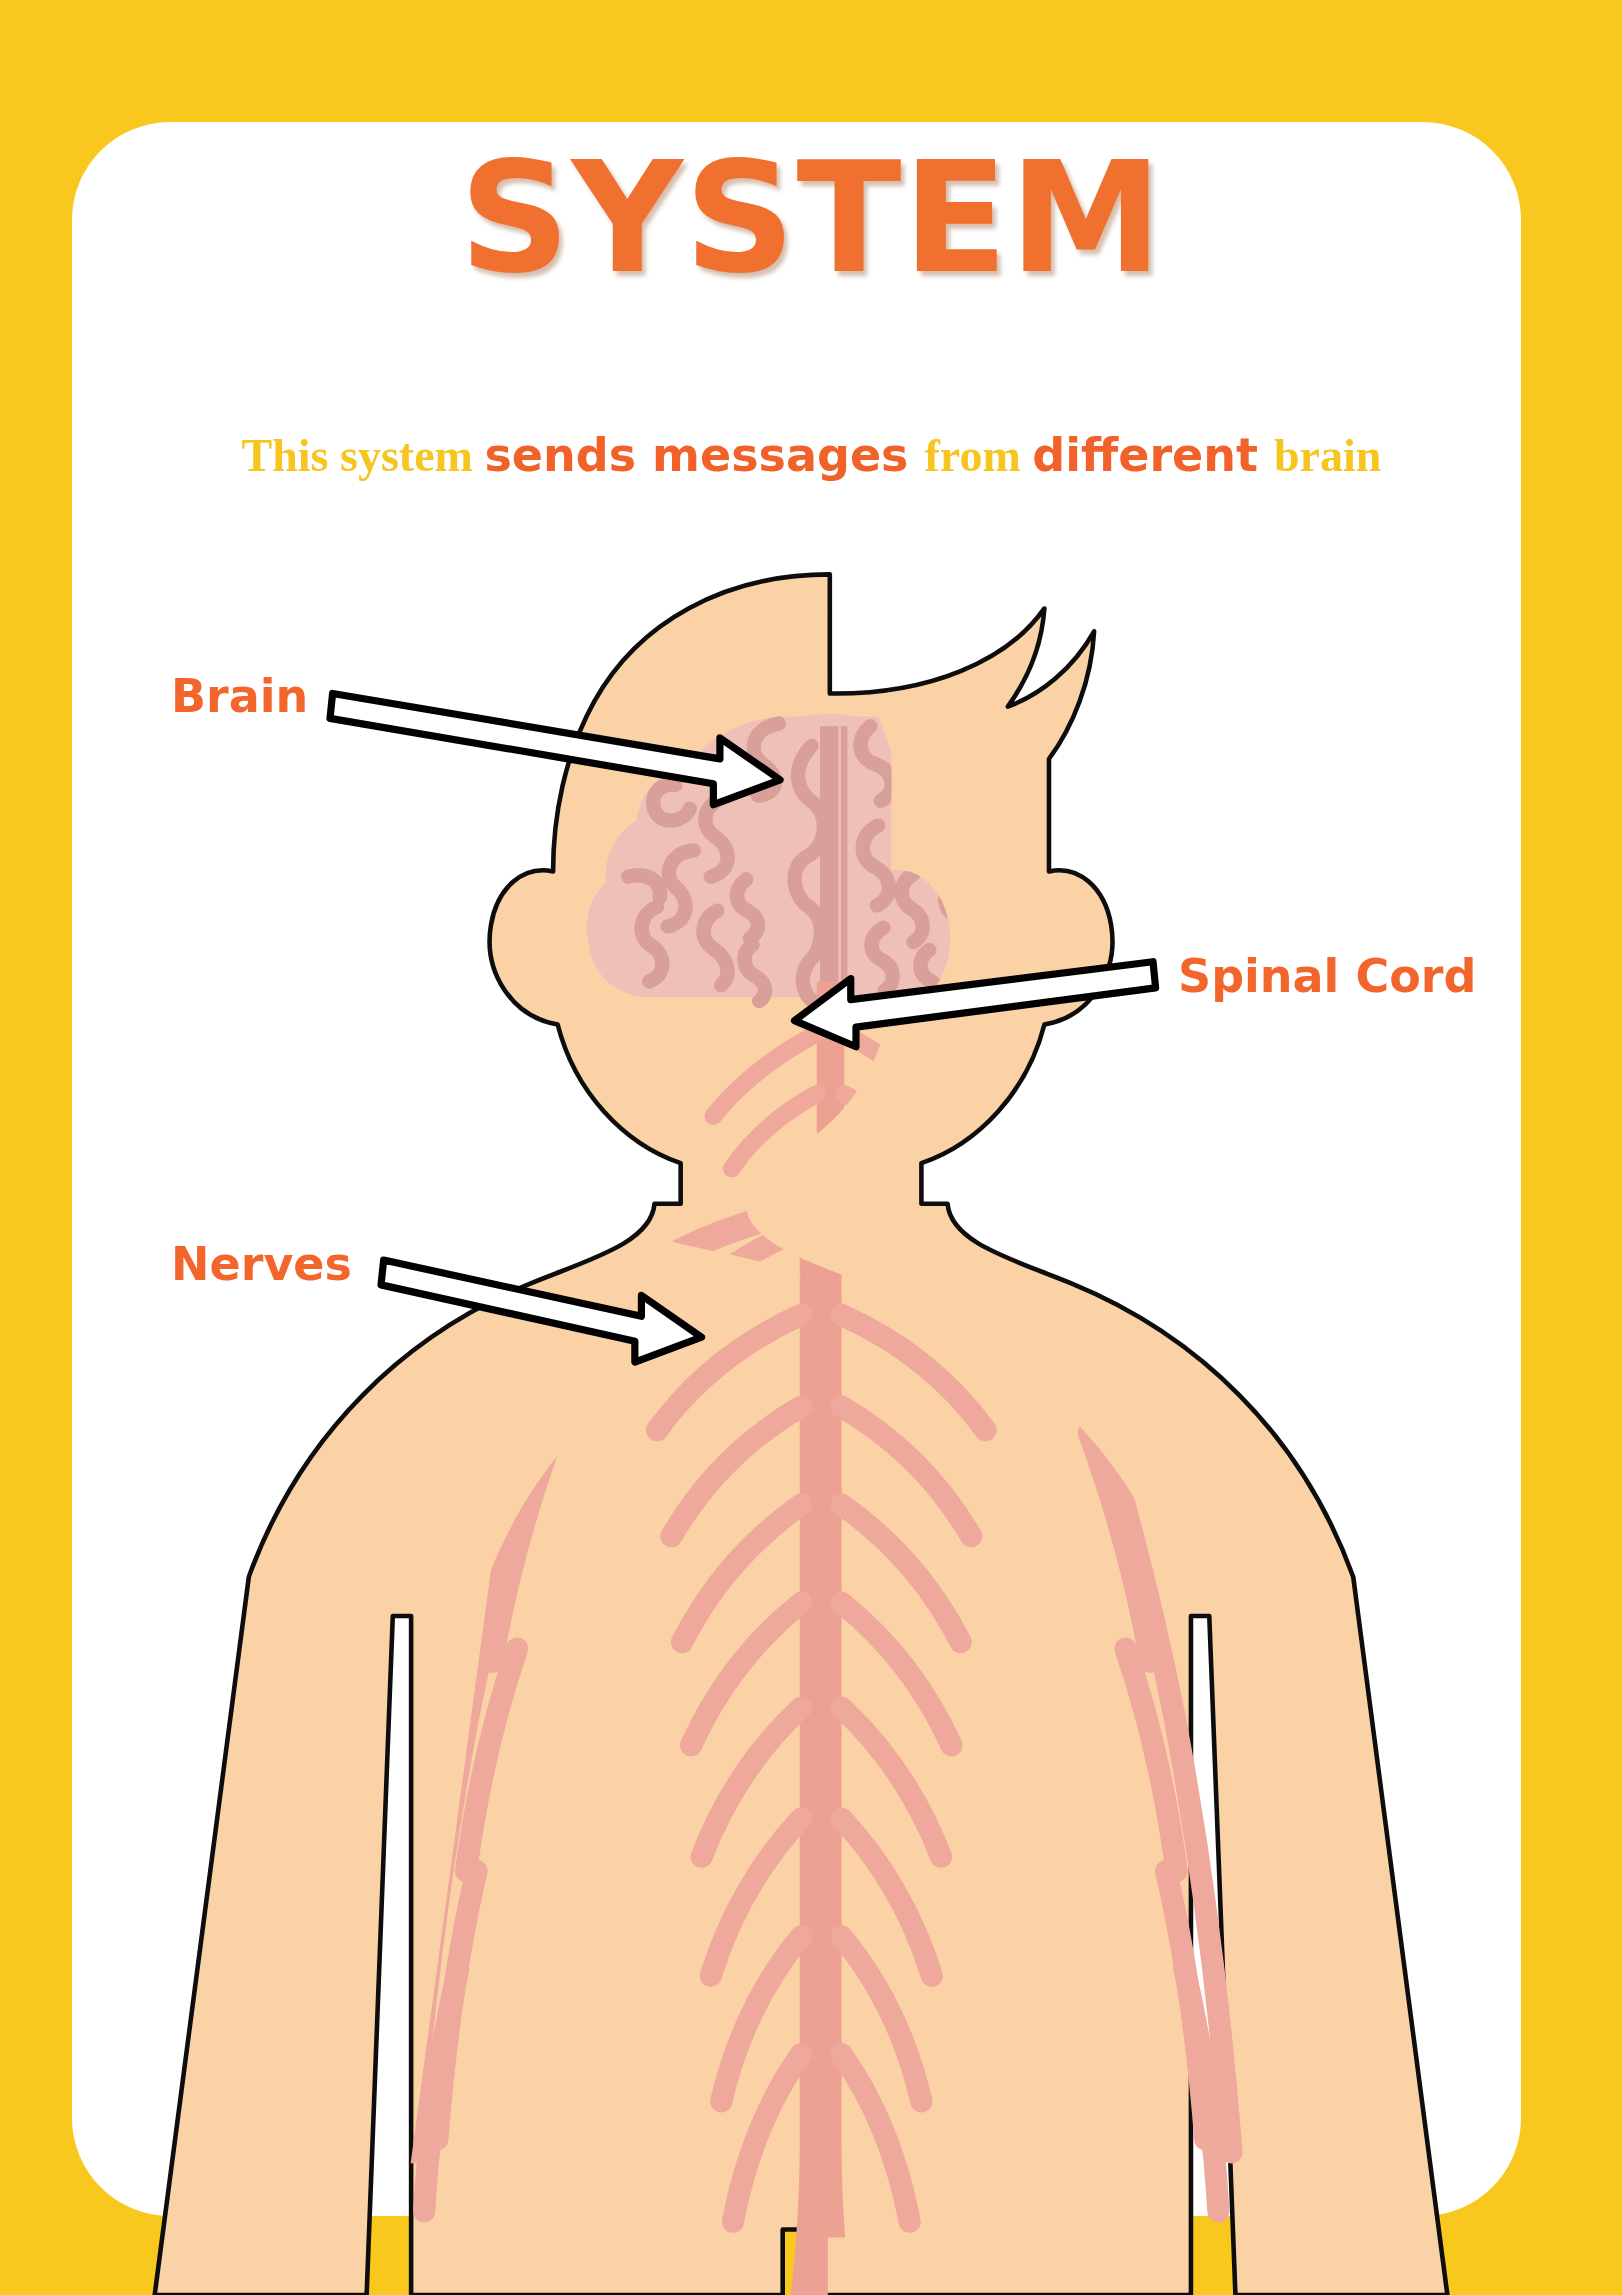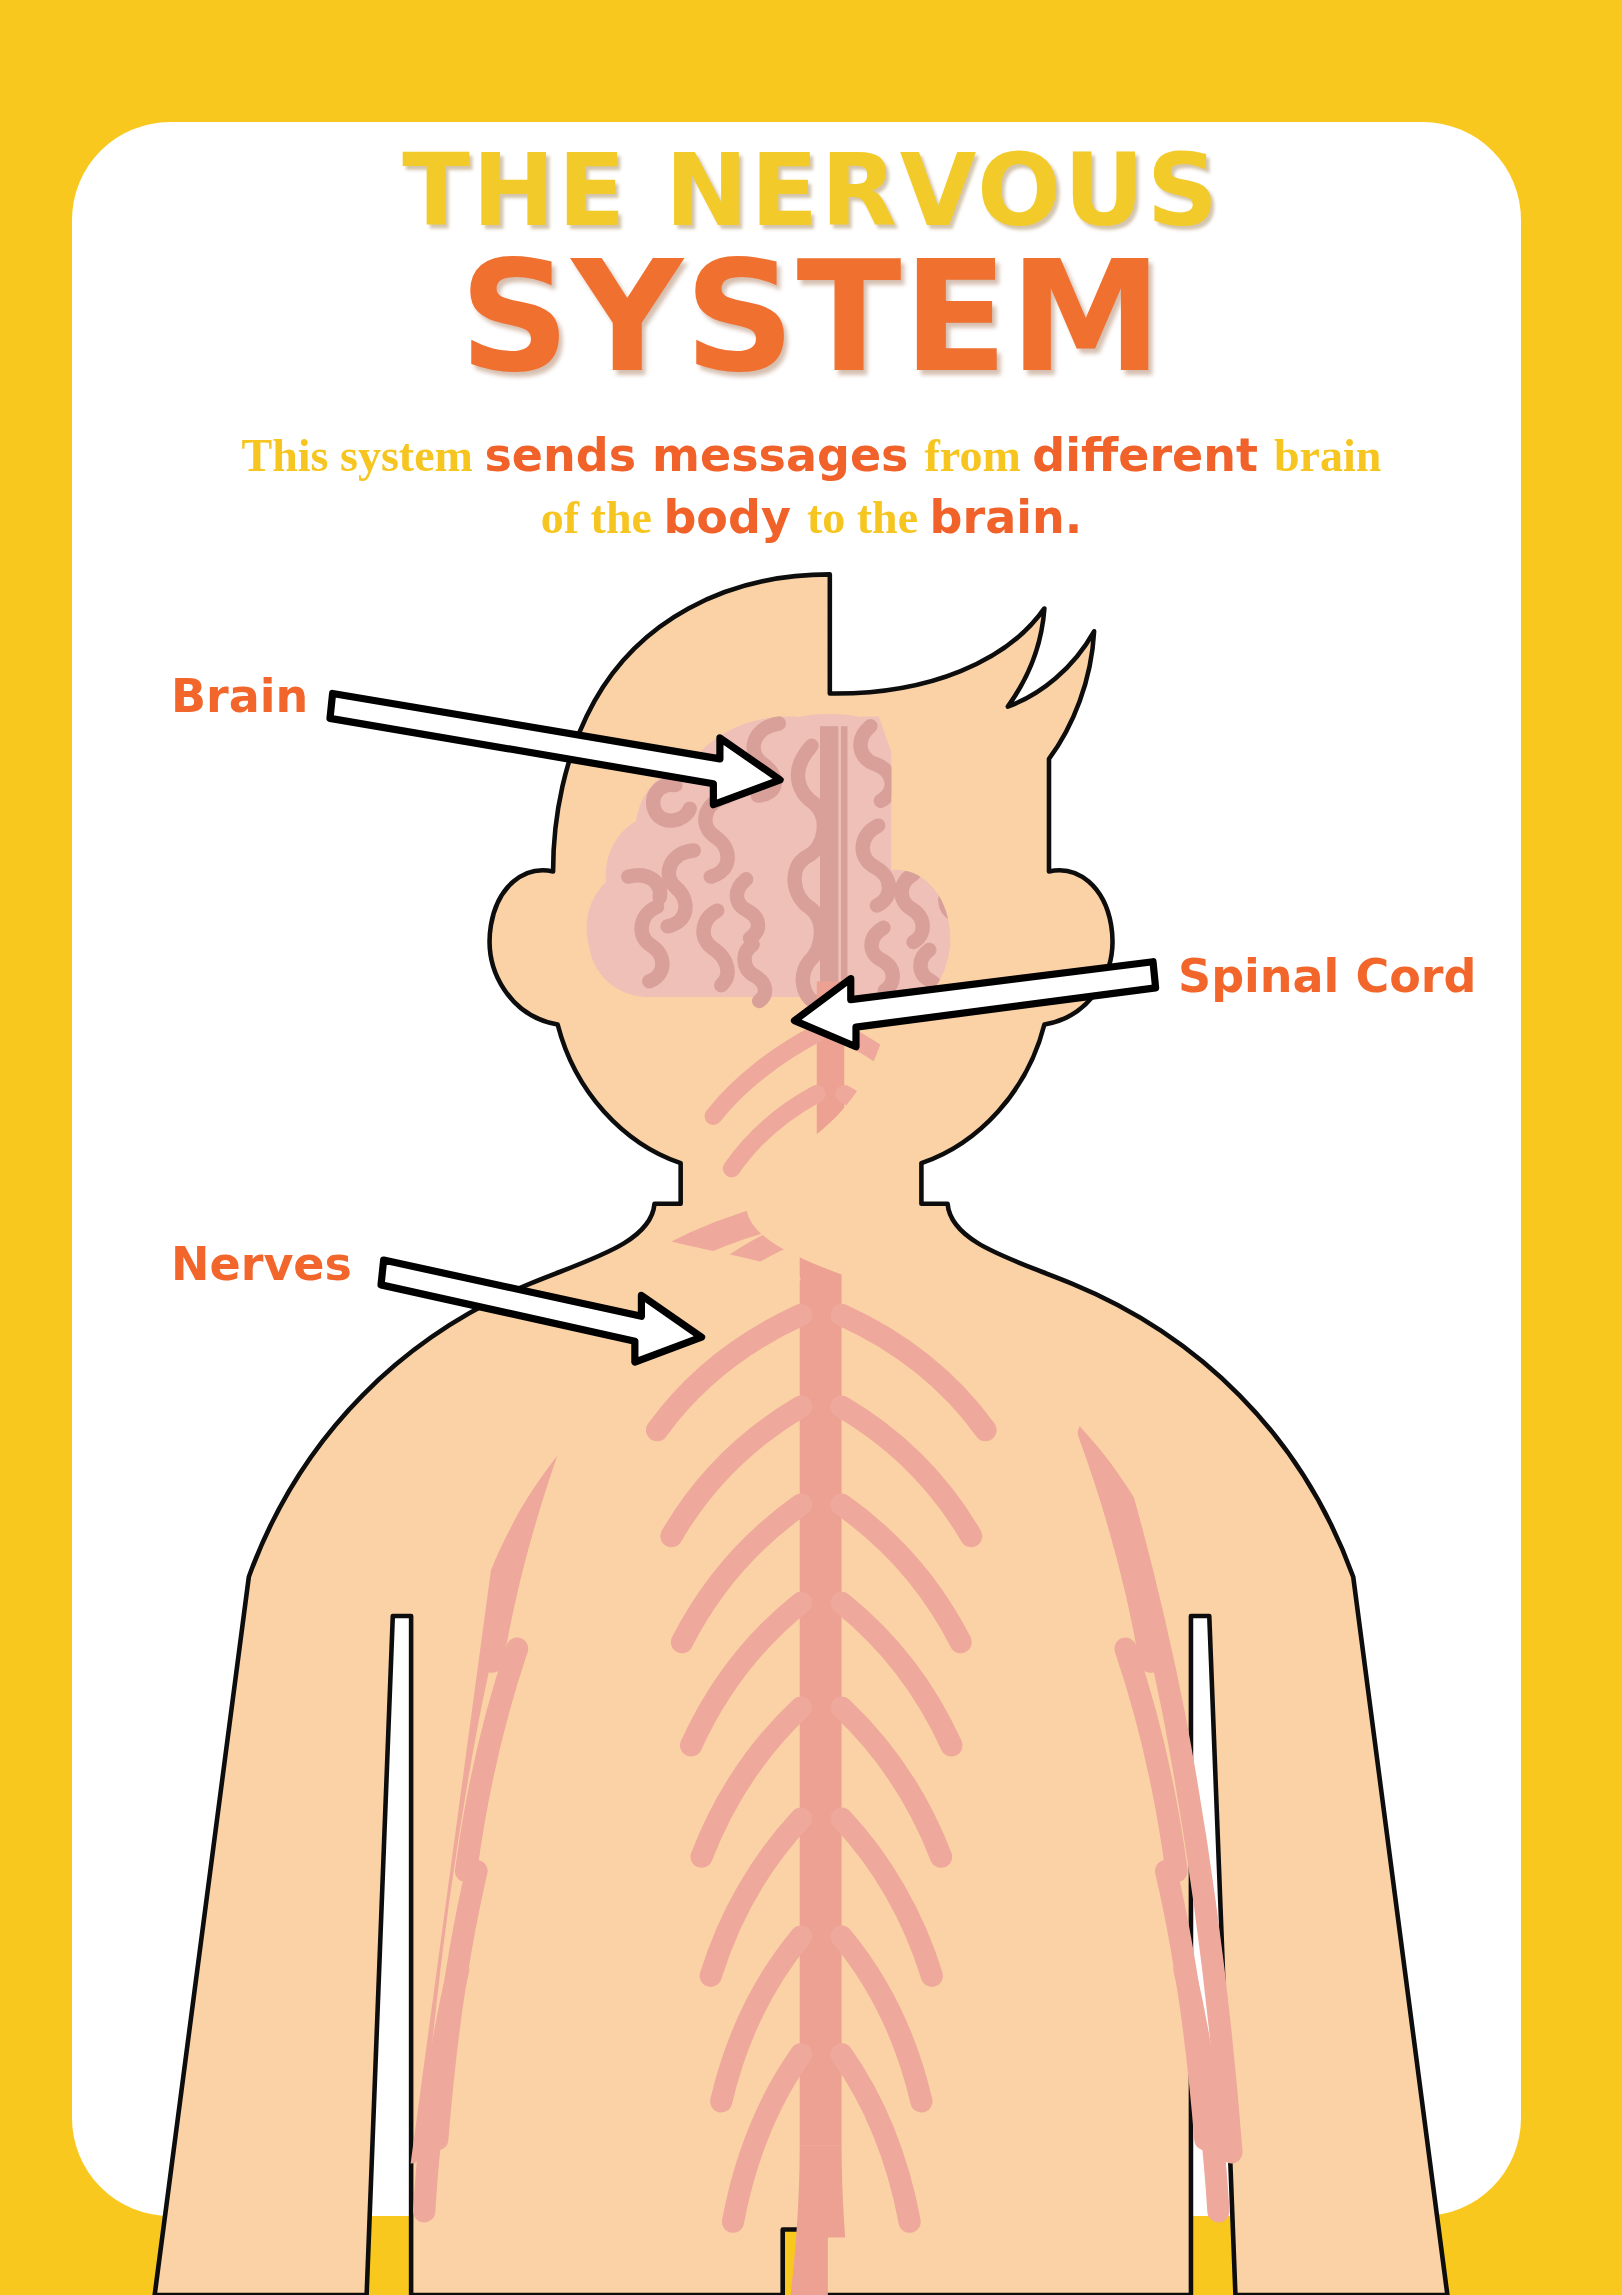--- a/index.html
+++ b/index.html
@@ -71,30 +71,26 @@
 </style>
 </head>
 <body>
 
 <div class="poster">
 
 
   <div class="card"></div>
 
   <div class="titlewrap">
-    <div class="title1">THE NERVOUS</div>
     <div class="title2">SYSTEM</div>
   </div>
 
   <div class="subtitle">
     <div>
       <span class="sy">This system </span><span class="so">sends messages </span><span class="sy">from </span><span class="so">different </span><span class="sy">brain</span>
-    </div>
-    <div>
-      <span class="sy">of the </span><span class="so">body </span><span class="sy">to the </span><span class="so">brain.</span>
     </div>
   </div>
 
   <svg class="figure" viewBox="0 0 2480 3508">
     <defs>
       <clipPath id="bodyClip">
         <path d="M900,1840 L900,1780 L1140,1780 L1140,1840
                  C1140,1900 1240,1930 1330,1965
                  C1520,2040 1700,2180 1790,2400
                  L1940,3508 L1640,3508 L1585,2450

